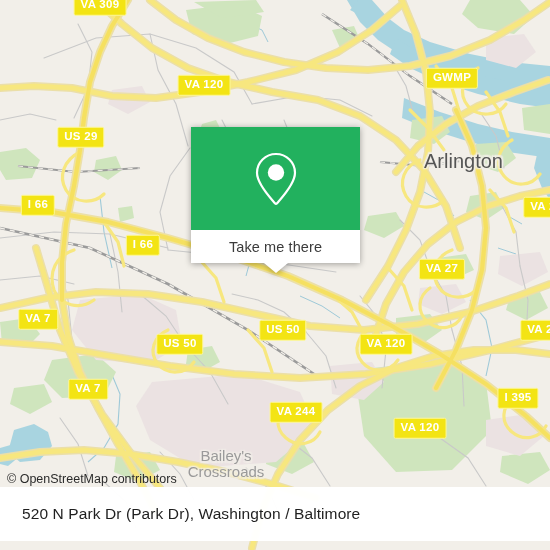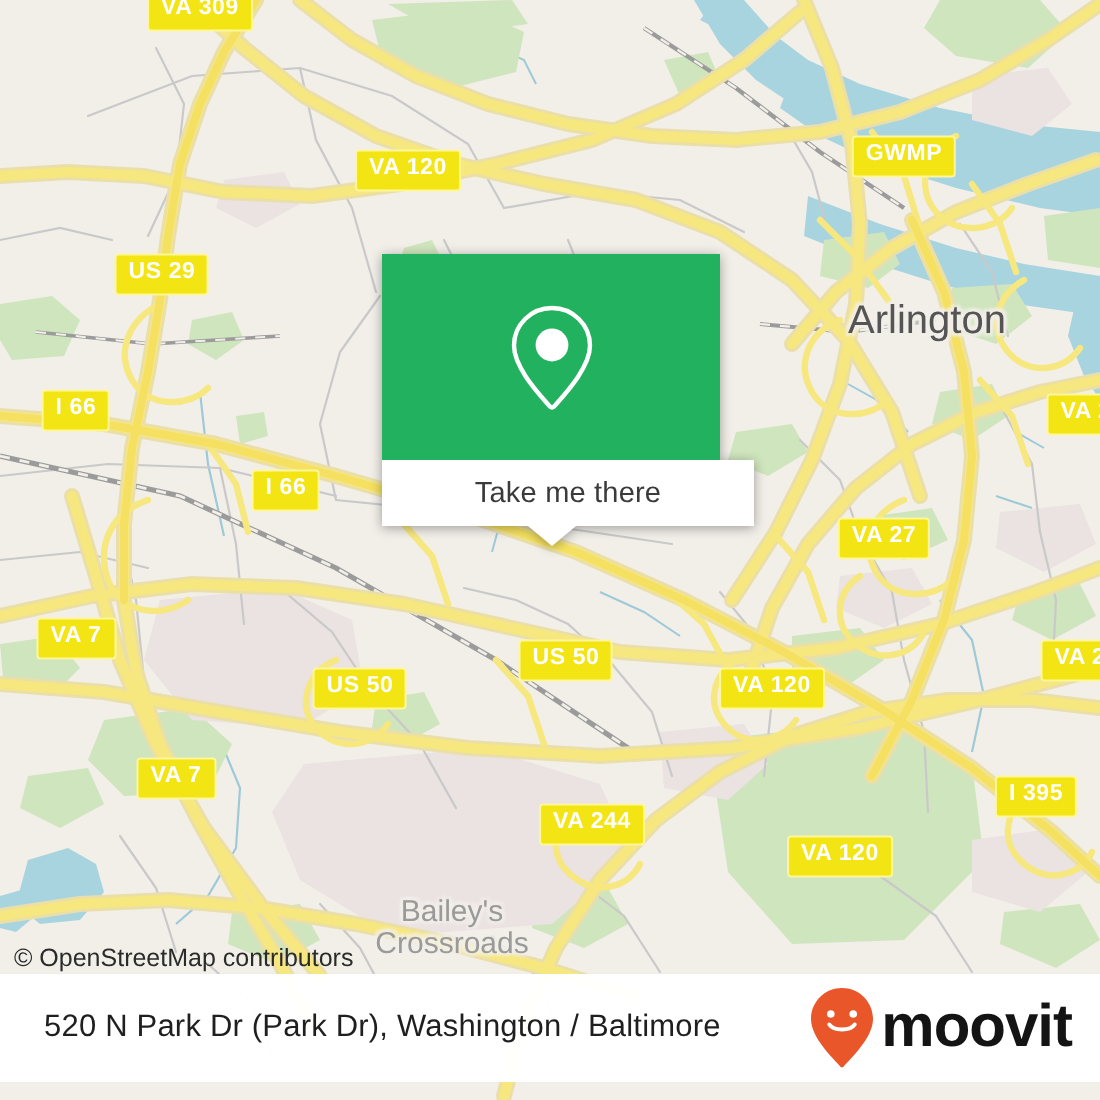--- a/index.html
+++ b/index.html
@@ -52,21 +52,21 @@
     position:absolute;left:191px;top:127px;width:169px;
     filter:drop-shadow(0 1px 3px rgba(0,0,0,0.35));
   }
   #popup-head{
     height:103px;width:169px;
     background:#22b15e;
     display:flex;align-items:center;justify-content:center;
     box-sizing:border-box;
   }
   #popup-body{
-    height:33px;width:186px;background:#ffffff;
+    height:33px;width:169px;background:#ffffff;
     display:flex;align-items:center;justify-content:center;
     box-sizing:border-box;
   }
   #popup-label{
     font-size:14.5px;color:#3b3b3b;letter-spacing:0.1px;
   }
   #popup-tail{
     position:absolute;left:50%;top:136px;transform:translateX(-50%);
     width:0;height:0;
     border-left:12px solid transparent;
@@ -341,26 +341,16 @@
     </div>
     <div id="popup-tail"></div>
   </div>
 
   <div id="attribution">© OpenStreetMap contributors</div>
 
   <div id="footer">
     <div id="footer-veil"></div>
     <div id="footer-inner">
       <div id="footer-address">520 N Park Dr (Park Dr), Washington / Baltimore</div>
-      <div id="brand">
-        <svg width="34" height="42" viewBox="0 0 34 42">
-          <path d="M17 1 C8.4 1 1.5 7.9 1.5 16.5 C1.5 26 13 36.5 16.1 40.2 C16.6 40.8 17.4 40.8 17.9 40.2
-                   C21 36.5 32.5 26 32.5 16.5 C32.5 7.9 25.6 1 17 1 Z" fill="#e8562a"></path>
-          <circle cx="11.4" cy="14" r="1.9" fill="#ffffff"></circle>
-          <circle cx="22.6" cy="14" r="1.9" fill="#ffffff"></circle>
-          <path d="M10.6 19.2 C12.8 22.6 21.2 22.6 23.4 19.2" fill="none" stroke="#ffffff" stroke-width="1.9" stroke-linecap="round"></path>
-        </svg>
-        <span id="brand-word">moovit</span>
-      </div>
     </div>
   </div>
 
 </div>
 
 </body></html>

